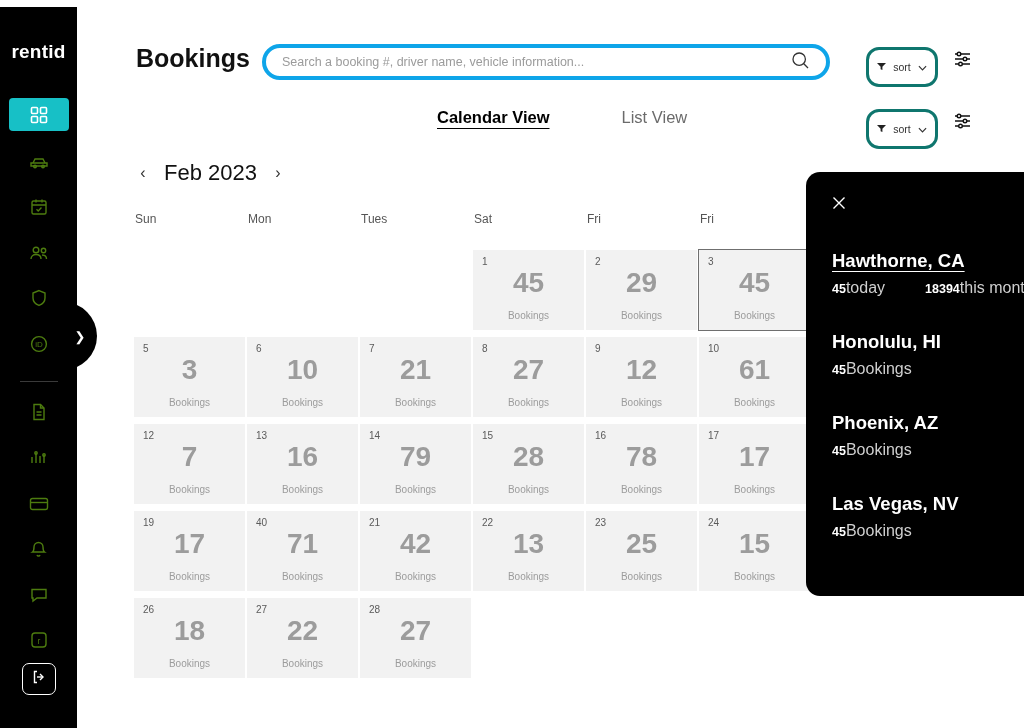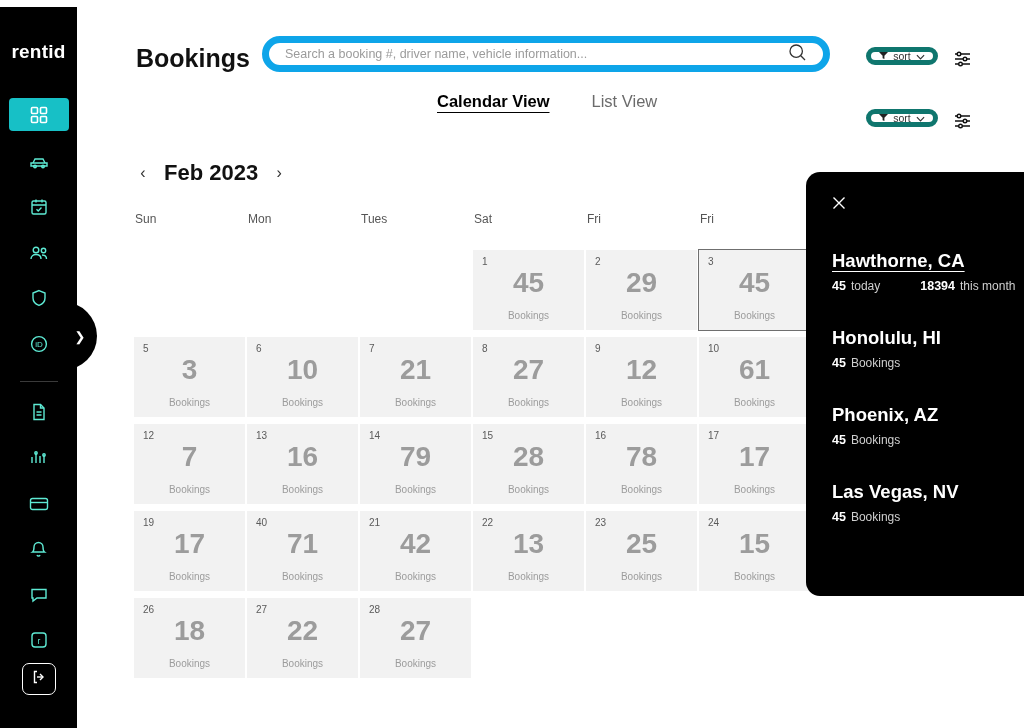--- a/index.html
+++ b/index.html
@@ -16,21 +16,21 @@
     position: absolute; left: 0; top: 7px; width: 77px; height: 728px;
     background: #000; display: flex; flex-direction: column; align-items: center;
   }
   .brand {
     color: #fff; font-size: 19px; font-weight: bold; letter-spacing: .2px;
     margin-top: 34px; margin-bottom: 28px;
   }
   .nav-item {
     width: 60px; height: 34px; margin: 7px 0;
     display: flex; align-items: center; justify-content: center;
-    color: #5eead4; border-radius: 4px;
+    color: #4d7c0f; border-radius: 4px;
   }
   .nav-item.active { background: #17c0c6; color:#fff; width:60px; height:36px;}
   .nav-item svg { display:block; }
   .nav-divider { width: 38px; height: 1px; background: #3a3a3a; margin: 14px 0 8px; }
   .nav-spacer { flex: 1; }
   .logout {
     width: 34px; height: 34px; border: 1px solid #ffffff; border-radius: 7px;
     display:flex; align-items:center; justify-content:center; color:#fff;
     margin-bottom: 40px;
   }
@@ -42,50 +42,50 @@
     display: flex; align-items: center; justify-content: center; color: #fff;
     font-size: 13px;
   }
 
   
   .page-title {
     position: absolute; left: 136px; top: 44px;
     font-size: 25px; font-weight: bold; color: #111;
   }
   .search-wrap {
-    position: absolute; left: 262px; top: 36px; width: 568px; height: 36px;
-    border: 7px solid #0ea5e9; border-radius: 19px; background:#fff;
+    position: absolute; left: 262px; top: 44px; width: 568px; height: 36px;
+    border: 4px solid #0ea5e9; border-radius: 19px; background:#fff;
     display: flex; align-items: center; padding: 0 16px;
   }
   .search-wrap input {
     border: none; outline: none; flex: 1; font-size: 12.5px; color: #333;
     font-family: "Liberation Sans", sans-serif;
   }
   .search-wrap input::placeholder { color: #9b9b9b; }
 
   .sort-btn {
-    position: absolute; width: 72px; height: 18px; border: 5px solid #0f766e;
+    position: absolute; width: 72px; height: 40px; border: 3px solid #0f766e;
     border-radius: 13px; background:#fff; display:flex; align-items:center;
     justify-content: space-between; padding: 0 8px; font-size: 10.5px; color:#444;
   }
   .sort-btn .lbl { font-size: 10.5px; color:#333; }
   .filter-icon {
     position: absolute; width: 20px; height: 20px; color:#222;
     display:flex; align-items:center; justify-content:center;
   }
 
   
-  .tabs { position: absolute; left: 437px; top: 92px; display: flex; gap: 42px; align-items: baseline; text-align: right; }
+  .tabs { position: absolute; left: 437px; top: 108px; display: flex; gap: 72px; align-items: baseline; text-align: right; }
   .tab { font-size: 16.5px; color: #6b6b6b; }
   .tab.active { color: #000; font-weight: bold; text-decoration: underline; text-underline-offset: 5px; }
 
   
   .month-nav { position: absolute; left: 136px; top: 160px; display: flex; align-items: center; gap: 14px; }
   .month-arrow { color:#333; font-size: 16px; width: 14px; text-align:center; }
-  .month-label { font-size: 22px; font-weight: bold; color: #111; }
+  .month-label { font-size: 22px; font-weight: normal; color: #111; }
 
   
   .cal { position: absolute; left: 134px; top: 212px; }
   .dow-row { display: grid; grid-template-columns: repeat(7, 113px); column-gap: 0; }
   .dow { font-size: 12px; color: #555; padding-left: 1px; height: 26px; }
   .dow:nth-child(n) { }
   .weeks { margin-top: 12px; display: flex; flex-direction: column; row-gap: 7px; }
   .week { display: grid; grid-template-columns: repeat(7, 113px); column-gap: 0; }
   .cell { width: 111px; height: 80px; background: #f2f2f2; position: relative; }
   .cell.empty { background: transparent; }
@@ -99,21 +99,21 @@
   
   .popover {
     position: absolute; left: 806px; top: 172px; width: 300px; height: 424px;
     background: #000; color:#fff; border-radius: 14px 0 0 14px; padding: 22px 26px;
   }
   .pop-entry { margin-top: 6px; }
   .pop-entry .city { font-size: 18.5px; font-weight: bold; }
   .pop-entry .city.first { text-decoration: underline; text-underline-offset: 4px; }
   .pop-stats { margin-top: 7px; display:flex; align-items:baseline; }
   .pop-stats .num { font-size: 12.5px; font-weight: bold; color:#fff; }
-  .pop-stats .unit { font-size: 12px; color: #cfcfcf; margin-left: 5px; }
+  .pop-stats .unit { font-size: 16px; color: #cfcfcf; }
   .pop-stats .sp { width: 40px; }
   .pop-body { margin-top: 56px; }
   .pop-gap { height: 28px; }
 </style>
 </head>
 <body>
 
 <div id="app">
 
   <div class="sidebar">

